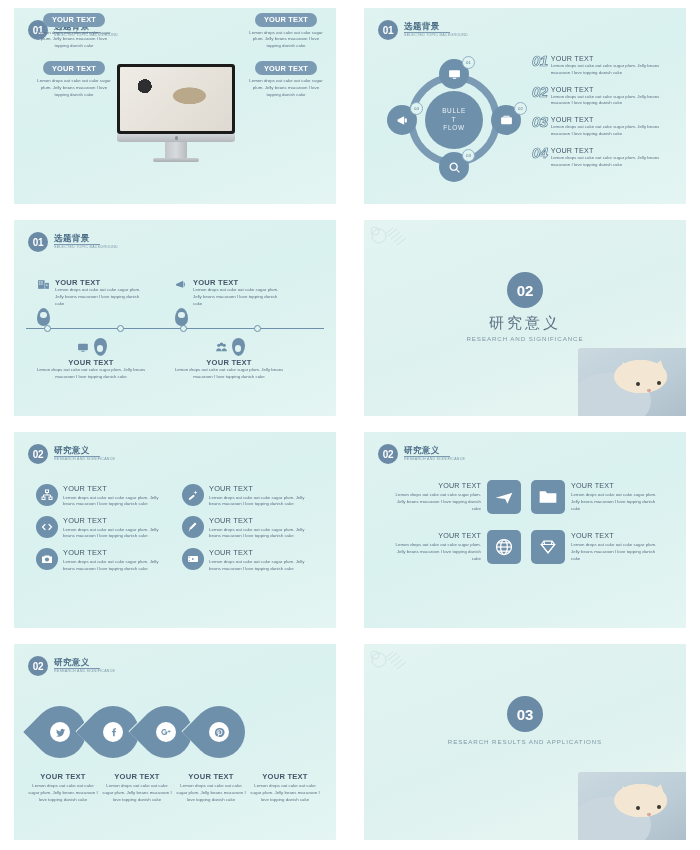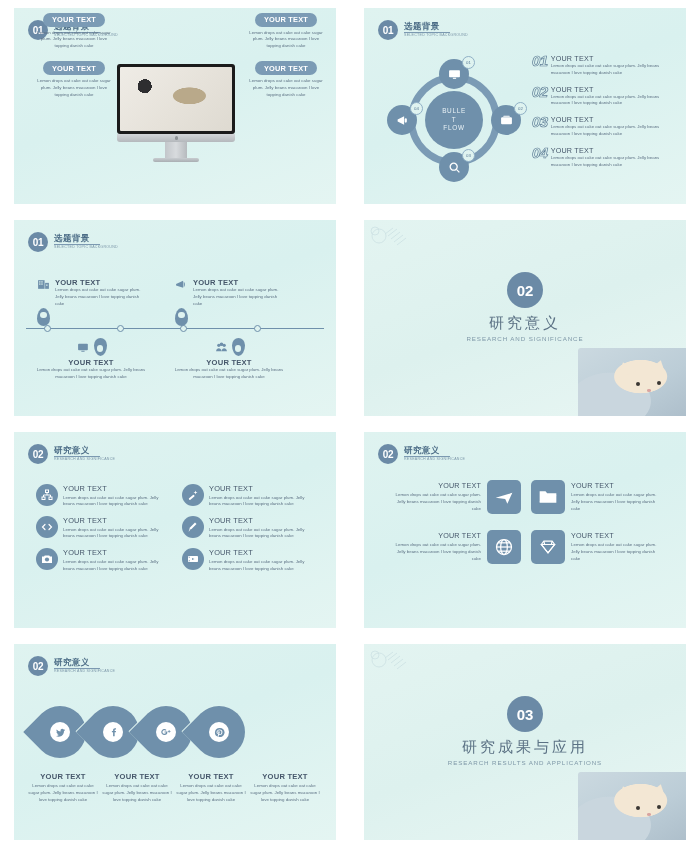--- a/index.html
+++ b/index.html
@@ -726,21 +726,20 @@
     <div class="canvas div-canvas">
       <svg class="doodle" viewBox="0 0 62 32">
         <g stroke="#9bb6c4" stroke-width="0.8" fill="none">
           <circle cx="13" cy="14" r="7"></circle>
             <circle cx="9" cy="9" r="4"></circle>
           <path d="M19 12l8-6M22 14l9-7M25 17l9-7M28 20l9-7M31 23l9-7"></path>
         </g>
       </svg>
       <div class="div-wrap">
         <div class="div-badge">03</div>
-        <div class="div-cn">研究成果与应用</div>
         <div class="div-en">RESEARCH RESULTS AND APPLICATIONS</div>
       </div>
       <div class="kitten">
         <div class="kit-ear-l"></div>
         <div class="kit-ear-r"></div>
         <div class="kit-eye a"></div>
         <div class="kit-eye b"></div>
         <div class="kit-nose"></div>
       </div>
     </div>

